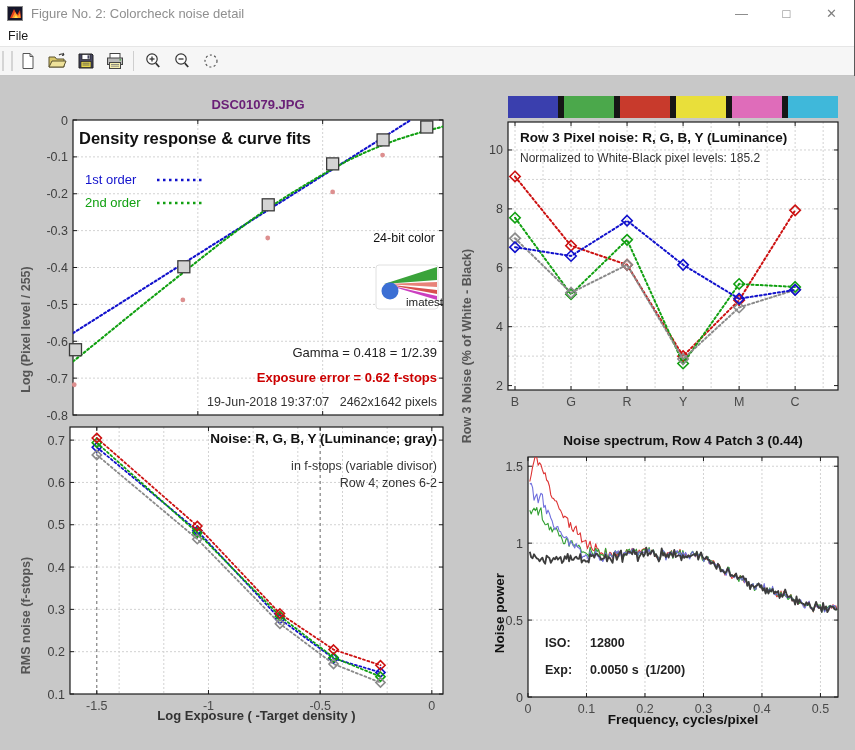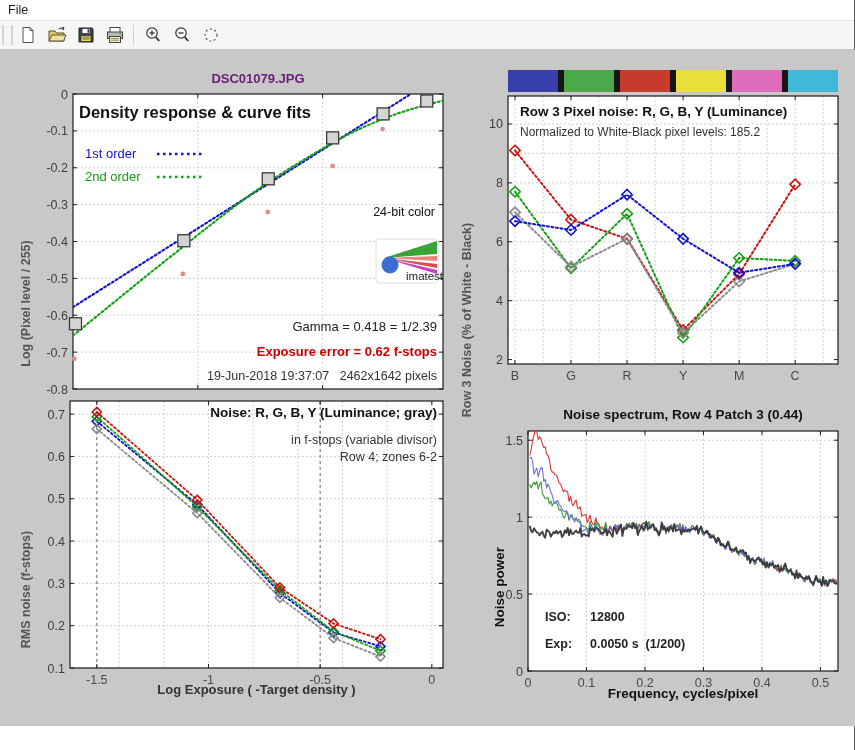--- a/index.html
+++ b/index.html
@@ -18,20 +18,34 @@
   .grip{width:7px;height:20px;margin-left:2px;border-left:2px solid #d5d5d5;border-right:2px solid #d5d5d5;}
   .tool-btn{width:29px;height:24px;display:flex;align-items:center;justify-content:center;}
   .tool-sep{width:1px;height:20px;background:#cfcfcf;margin:0 4px;}
   #plots{display:block;}
 </style>
 </head>
 <body>
 
 <div class="window">
 
+  <div class="titlebar">
+    <svg class="fig-icon" viewBox="0 0 17 17">
+      <rect x="0.5" y="1.5" width="15" height="14" fill="#15152a" stroke="#888" stroke-width="1"></rect>
+      <polygon points="3,13 7,4 10,10 13,5 14,13" fill="#e2401c"></polygon>
+      <polygon points="5,13 8,7 11,11 13,8 13.5,13" fill="#ff9d2e"></polygon>
+      <polygon points="7,13 9,10 11,13" fill="#ffe04a"></polygon>
+    </svg>
+    <span class="title-text">Figure No. 2: Colorcheck noise detail</span>
+    <div class="win-controls">
+      <div class="win-btn">—</div>
+      <div class="win-btn">□</div>
+      <div class="win-btn">✕</div>
+    </div>
+  </div>
 
   <div class="menubar">
     <span class="menu-item">File</span>
   </div>
 
   <div class="toolbar">
     <div class="grip"></div>
     <div class="tool-btn">
       <svg width="20" height="20" viewBox="0 0 20 20">
         <path d="M5 2.5 H12 L15 5.5 V17.5 H5 Z" fill="#ffffff" stroke="#555" stroke-width="1"></path>

